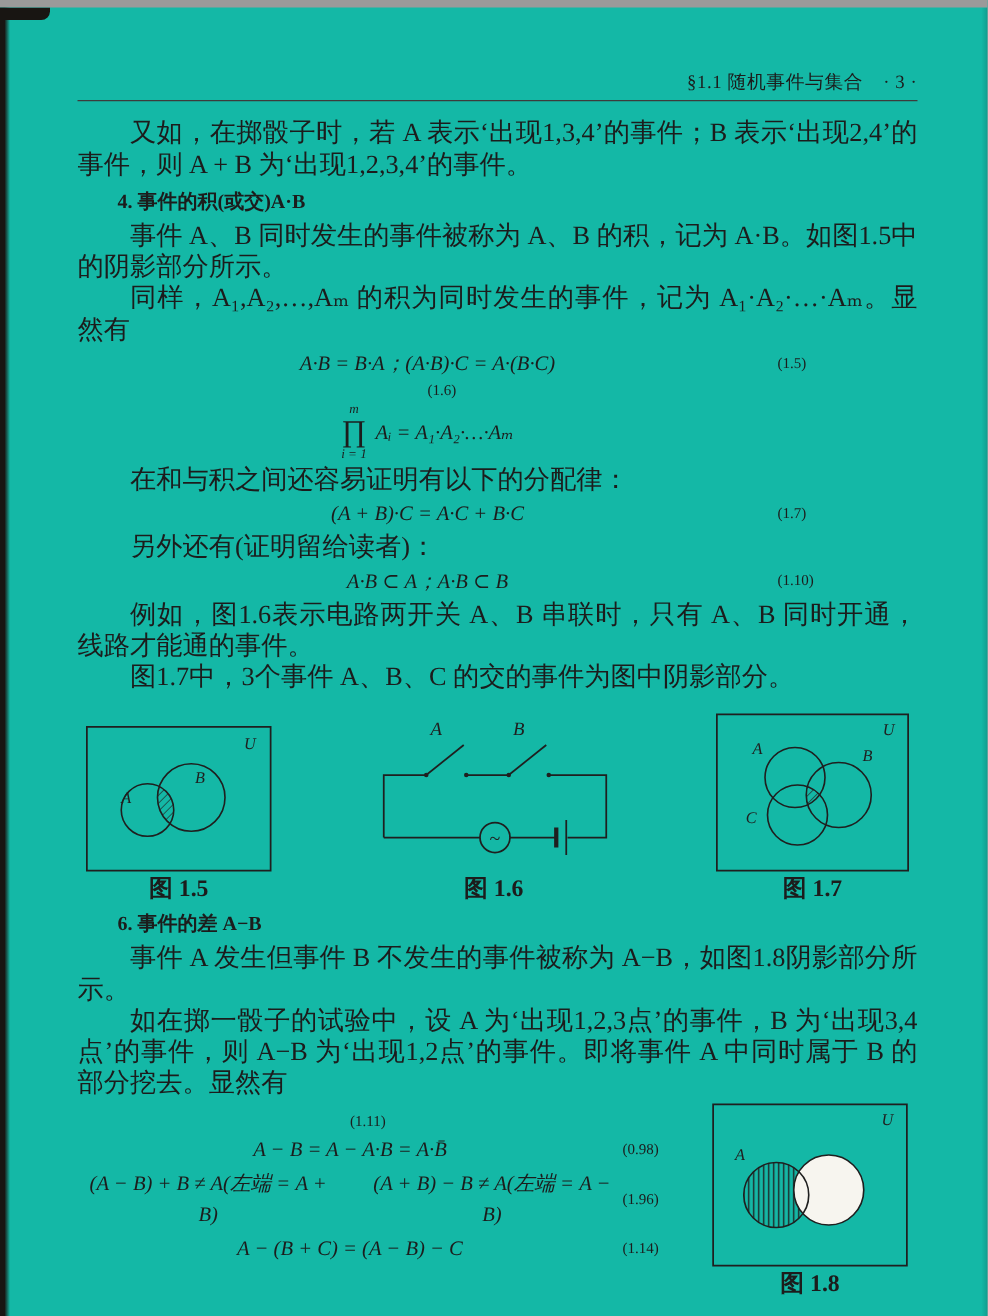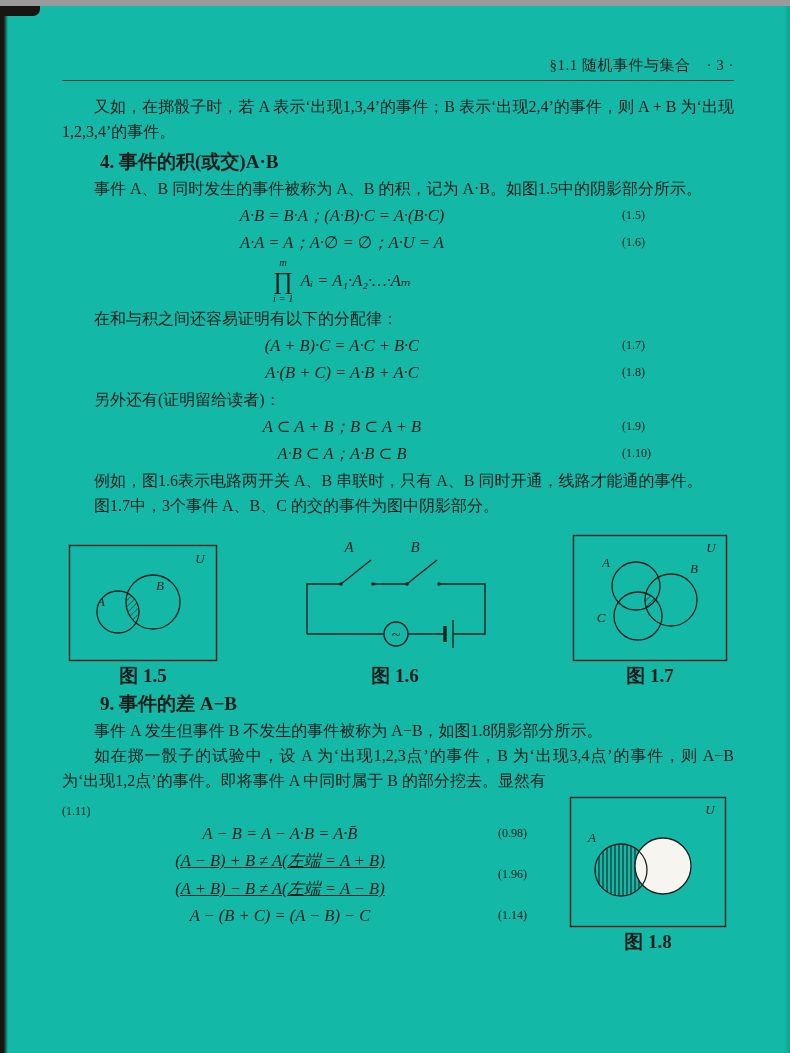--- a/index.html
+++ b/index.html
@@ -14,42 +14,42 @@
   .edge-right { position:absolute; right:0; top:0; bottom:0; width:5px;
     background:linear-gradient(to left,rgba(0,0,0,.14),rgba(0,0,0,0)); }
   .corner-top { position:absolute; left:0; top:0; width:40px; height:10px;
     background:#181512; border-bottom-right-radius:7px; }
   .inner { position:absolute; left:62px; right:56px; top:50px; }
 
   .pagehead { display:flex; justify-content:flex-end; align-items:baseline;
     gap:16px; font-size:15px; padding-bottom:5px; letter-spacing:.5px; }
   .headrule { border:none; border-top:1.3px solid #3c3c3c; margin-bottom:13px; }
 
-  .para { font-size:16px; line-height:25px; text-align:justify; text-indent:2em; }
-  .subhead { font-weight:bold; font-size:19px; line-height:25px; text-indent:2em; margin:5px 0 2px; }
-
-  .eqrow { display:flex; align-items:center; margin:2px 0; }
+  .para { font-size:21px; line-height:25px; text-align:justify; text-indent:2em; }
+  .subhead { font-weight:bold; font-size:16px; line-height:25px; text-indent:2em; margin:5px 0 2px; }
+
+  .eqrow { display:flex; align-items:center; margin:2px 0;justify-content:center; }
   .eq { flex:1; text-align:center; font-style:italic; font-size:16.5px; line-height:25px; }
   .eqnum { width:112px; font-style:normal; font-size:12px; text-align:left; }
 
   .prod-eq { display:flex; align-items:center; justify-content:center; gap:7px; }
   .prodstack { display:inline-flex; flex-direction:column; align-items:center; line-height:1; }
   .psym { font-size:24px; font-style:normal; line-height:1; }
   .plim { font-size:10.5px; line-height:1.1; }
 
   .figrow { display:flex; justify-content:space-between; align-items:flex-end;
     margin:8px 6px 4px 6px; }
   .figblock { display:flex; flex-direction:column; align-items:center; gap:4px; }
   .figcap { font-weight:bold; font-size:19px; line-height:20px; }
 
   .diff-block { display:flex; gap:6px; margin-top:3px; }
   .diff-eqs { flex:1; padding-top:6px; }
   .diff-eqs .eqnum { width:58px; }
   .eqpair { display:flex; align-items:center; margin:2px 0; }
-  .pairlines { flex:1; display:flex; flex-direction:column; gap:3px;text-decoration:underline; }
+  .pairlines { flex:1; display:flex; flex-direction:row; gap:18px; }
   .pairlines .eqline { text-align:center; font-style:italic; font-size:16.5px; line-height:25px; }
   .fig18col { width:172px; display:flex; flex-direction:column; align-items:center; gap:4px; }
 
   svg text { fill:#1f1f1f; font-family:"Liberation Serif","DejaVu Serif",serif; }
 </style>
 </head>
 <body>
 
 <div class="page">
   <div class="edge-left"></div>
@@ -60,56 +60,48 @@
     <header class="pagehead">
       <span>§1.1  随机事件与集合</span>
       <span>· 3 ·</span>
     </header>
     <hr class="headrule">
 
     <p class="para">又如，在掷骰子时，若 A 表示‘出现1,3,4’的事件；B 表示‘出现2,4’的事件，则 A + B 为‘出现1,2,3,4’的事件。</p>
 
     <h3 class="subhead">4. 事件的积(或交)A·B</h3>
     <p class="para">事件 A、B 同时发生的事件被称为 A、B 的积，记为 A·B。如图1.5中的阴影部分所示。</p>
+    <p class="para">同样，A₁,A₂,…,Aₘ 的积为同时发生的事件，记为 A₁·A₂·…·Aₘ。显然有</p>
 
     <div class="eqrow">
       <span class="eq">A·B = B·A；(A·B)·C = A·(B·C)</span>
       <span class="eqnum">(1.5)</span>
     </div>
     <div class="eqrow">
-      <span class="eq">A·A = A；A·∅ = ∅；A·U = A</span>
       <span class="eqnum">(1.6)</span>
     </div>
     <div class="eqrow">
       <span class="eq prod-eq">
         <span class="prodstack">
           <span class="plim">m</span>
           <span class="psym">∏</span>
           <span class="plim">i = 1</span>
         </span>
         <span>Aᵢ = A₁·A₂·…·Aₘ</span>
       </span>
       <span class="eqnum"></span>
     </div>
 
     <p class="para">在和与积之间还容易证明有以下的分配律：</p>
     <div class="eqrow">
       <span class="eq">(A + B)·C = A·C + B·C</span>
       <span class="eqnum">(1.7)</span>
     </div>
-    <div class="eqrow">
-      <span class="eq">A·(B + C) = A·B + A·C</span>
-      <span class="eqnum">(1.8)</span>
-    </div>
 
     <p class="para">另外还有(证明留给读者)：</p>
-    <div class="eqrow">
-      <span class="eq">A ⊂ A + B；B ⊂ A + B</span>
-      <span class="eqnum">(1.9)</span>
-    </div>
     <div class="eqrow">
       <span class="eq">A·B ⊂ A；A·B ⊂ B</span>
       <span class="eqnum">(1.10)</span>
     </div>
 
     <p class="para">例如，图1.6表示电路两开关 A、B 串联时，只有 A、B 同时开通，线路才能通的事件。</p>
     <p class="para">图1.7中，3个事件 A、B、C 的交的事件为图中阴影部分。</p>
 
     <div class="figrow">
 
@@ -185,21 +177,21 @@
           <circle cx="66" cy="82" r="24" fill="none" stroke="#1f1f1f" stroke-width="1.3"></circle>
           <text x="139" y="18" font-size="13" font-style="italic" text-anchor="middle">U</text>
           <text x="34" y="33" font-size="13" font-style="italic" text-anchor="middle">A</text>
           <text x="122" y="39" font-size="13" font-style="italic" text-anchor="middle">B</text>
           <text x="29" y="88" font-size="13" font-style="italic" text-anchor="middle">C</text>
         </svg>
         <figcaption class="figcap">图 1.7</figcaption>
       </figure>
     </div>
 
-    <h3 class="subhead">9. 事件的差 A−B</h3>
+    <h3 class="subhead">6. 事件的差 A−B</h3>
     <p class="para">事件 A 发生但事件 B 不发生的事件被称为 A−B，如图1.8阴影部分所示。</p>
     <p class="para">如在掷一骰子的试验中，设 A 为‘出现1,2,3点’的事件，B 为‘出现3,4点’的事件，则 A−B 为‘出现1,2点’的事件。即将事件 A 中同时属于 B 的部分挖去。显然有</p>
 
     <div class="diff-block">
       <div class="diff-eqs">
         <div class="eqrow">
           <span class="eqnum">(1.11)</span>
         </div>
         <div class="eqrow">
           <span class="eq">A − B = A − A·B = A·B̄</span>

